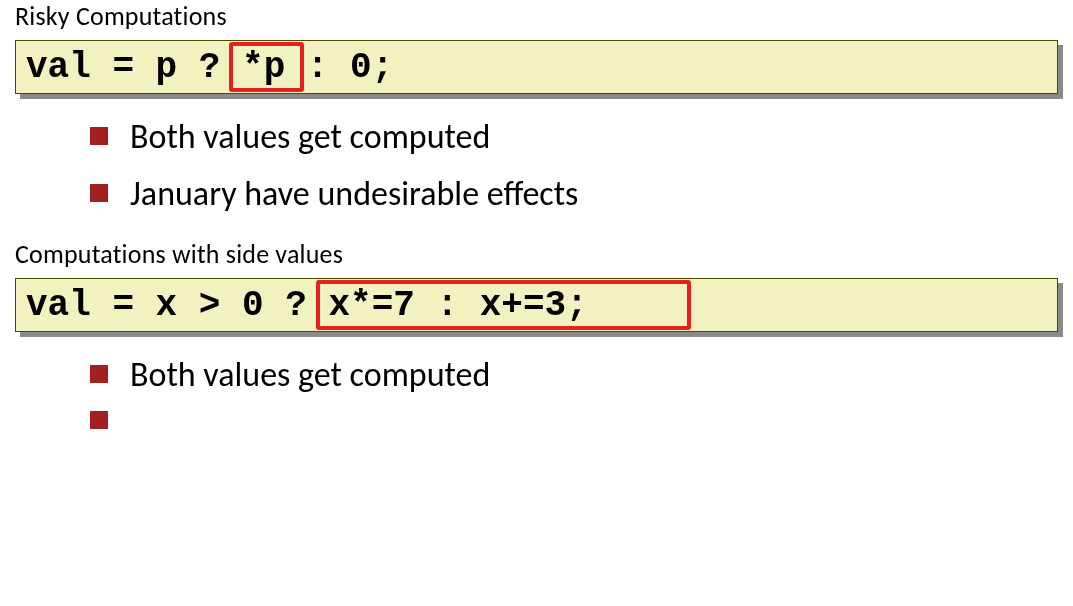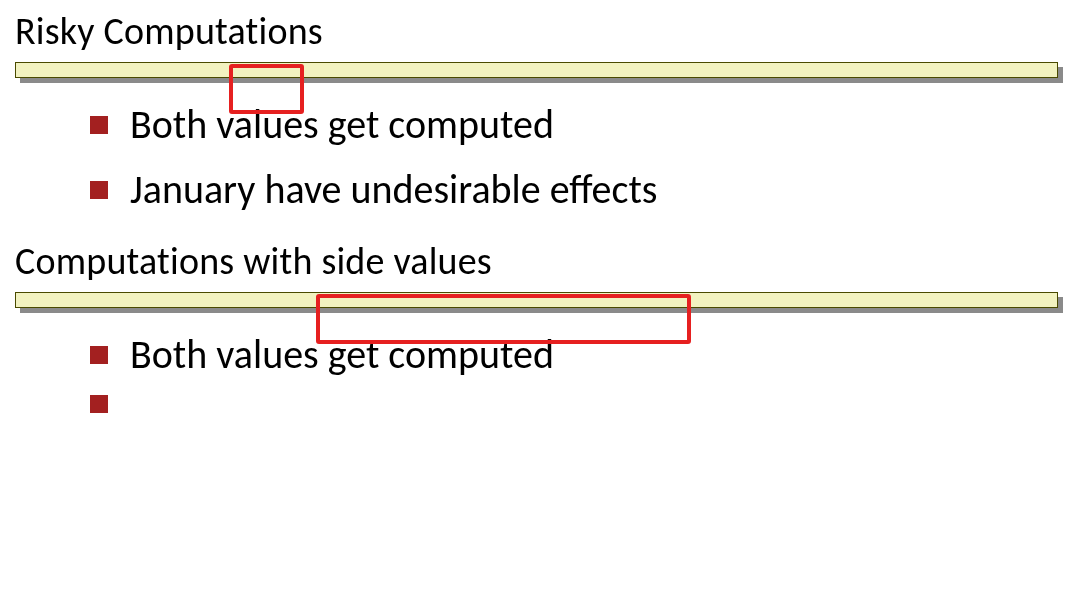--- a/index.html
+++ b/index.html
@@ -6,23 +6,23 @@
     body {
       width: 1073px;
       height: 606px;
       font-family: Calibri, "Segoe UI", Arial, sans-serif;
       background: #ffffff;
       color: #000000;
       overflow: hidden;
       padding: 0 15px;
     }
     .heading {
-      font-size: 38px;
+      font-size: 26px;
       font-weight: 400;
-      margin-top: 8px;
+      margin-top: 0;
       margin-bottom: 8px;
       letter-spacing: 0.2px;
     }
     .codebox-wrap {
       position: relative;
       margin-bottom: 18px;
     }
     .codebox {
       position: relative;
       background: #f2f2c0;
@@ -54,21 +54,21 @@
     }
     .bullet-icon {
       display: inline-block;
       width: 18px;
       height: 18px;
       background: #a32020;
       margin-right: 22px;
       flex-shrink: 0;
     }
     .bullet-text {
-      font-size: 40px;
+      font-size: 34px;
       font-weight: 400;
     }
     
     .hl-1 {
       left: 213px;
       top: 1px;
       width: 75px;
       height: 50px;
     }
     .hl-2 {
@@ -78,39 +78,41 @@
       height: 50px;
     }
   </style>
 </head>
 <body>
 
 <div class="heading">Risky Computations</div>
 
 <div class="codebox-wrap">
   <div class="codebox">
+    <span class="codeline">val = p ? *p : 0;</span>
     <div class="hl hl-1"></div>
   </div>
 </div>
 
 <div class="bullets">
   <div class="bullet-item">
     <span class="bullet-icon"></span>
     <span class="bullet-text">Both values get computed</span>
   </div>
   <div class="bullet-item">
     <span class="bullet-icon"></span>
     <span class="bullet-text">January have undesirable effects</span>
   </div>
 </div>
 
 <div class="heading">Computations with side values</div>
 
 <div class="codebox-wrap">
   <div class="codebox">
+    <span class="codeline">val = x &gt; 0 ? x*=7 : x+=3;</span>
     <div class="hl hl-2"></div>
   </div>
 </div>
 
 <div class="bullets">
   <div class="bullet-item">
     <span class="bullet-icon"></span>
     <span class="bullet-text">Both values get computed</span>
   </div>
   <div class="bullet-item">

